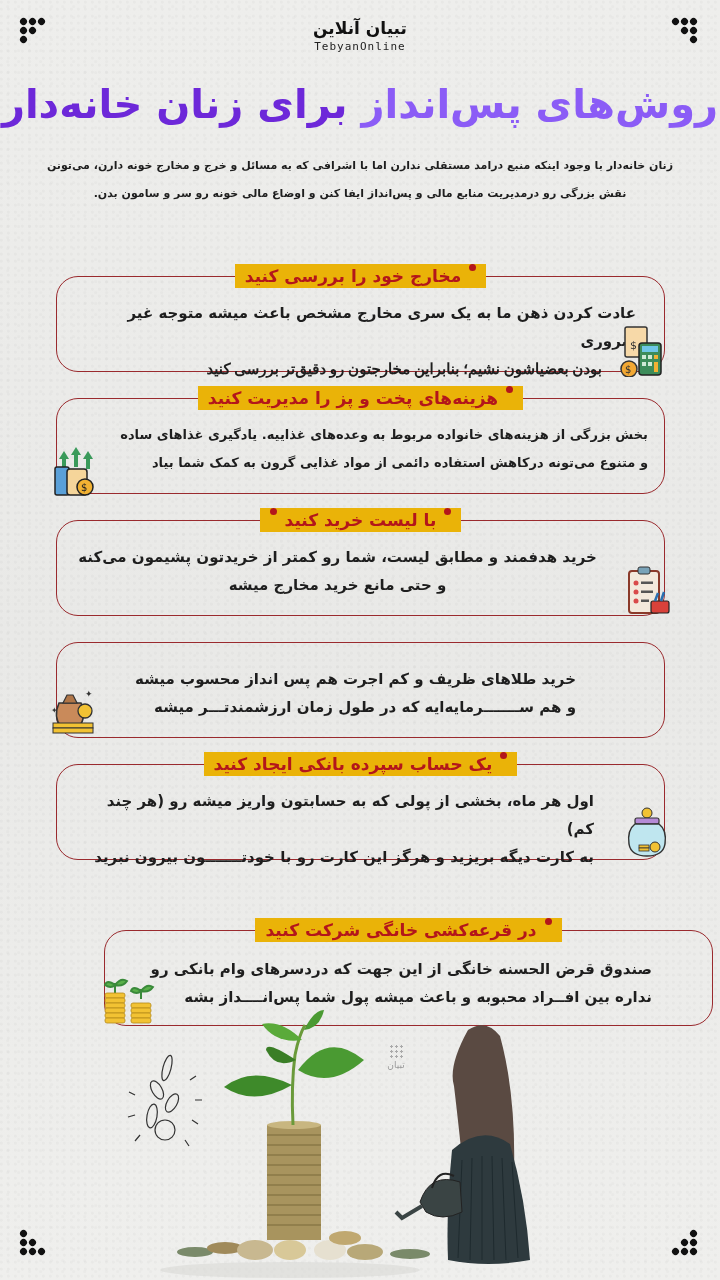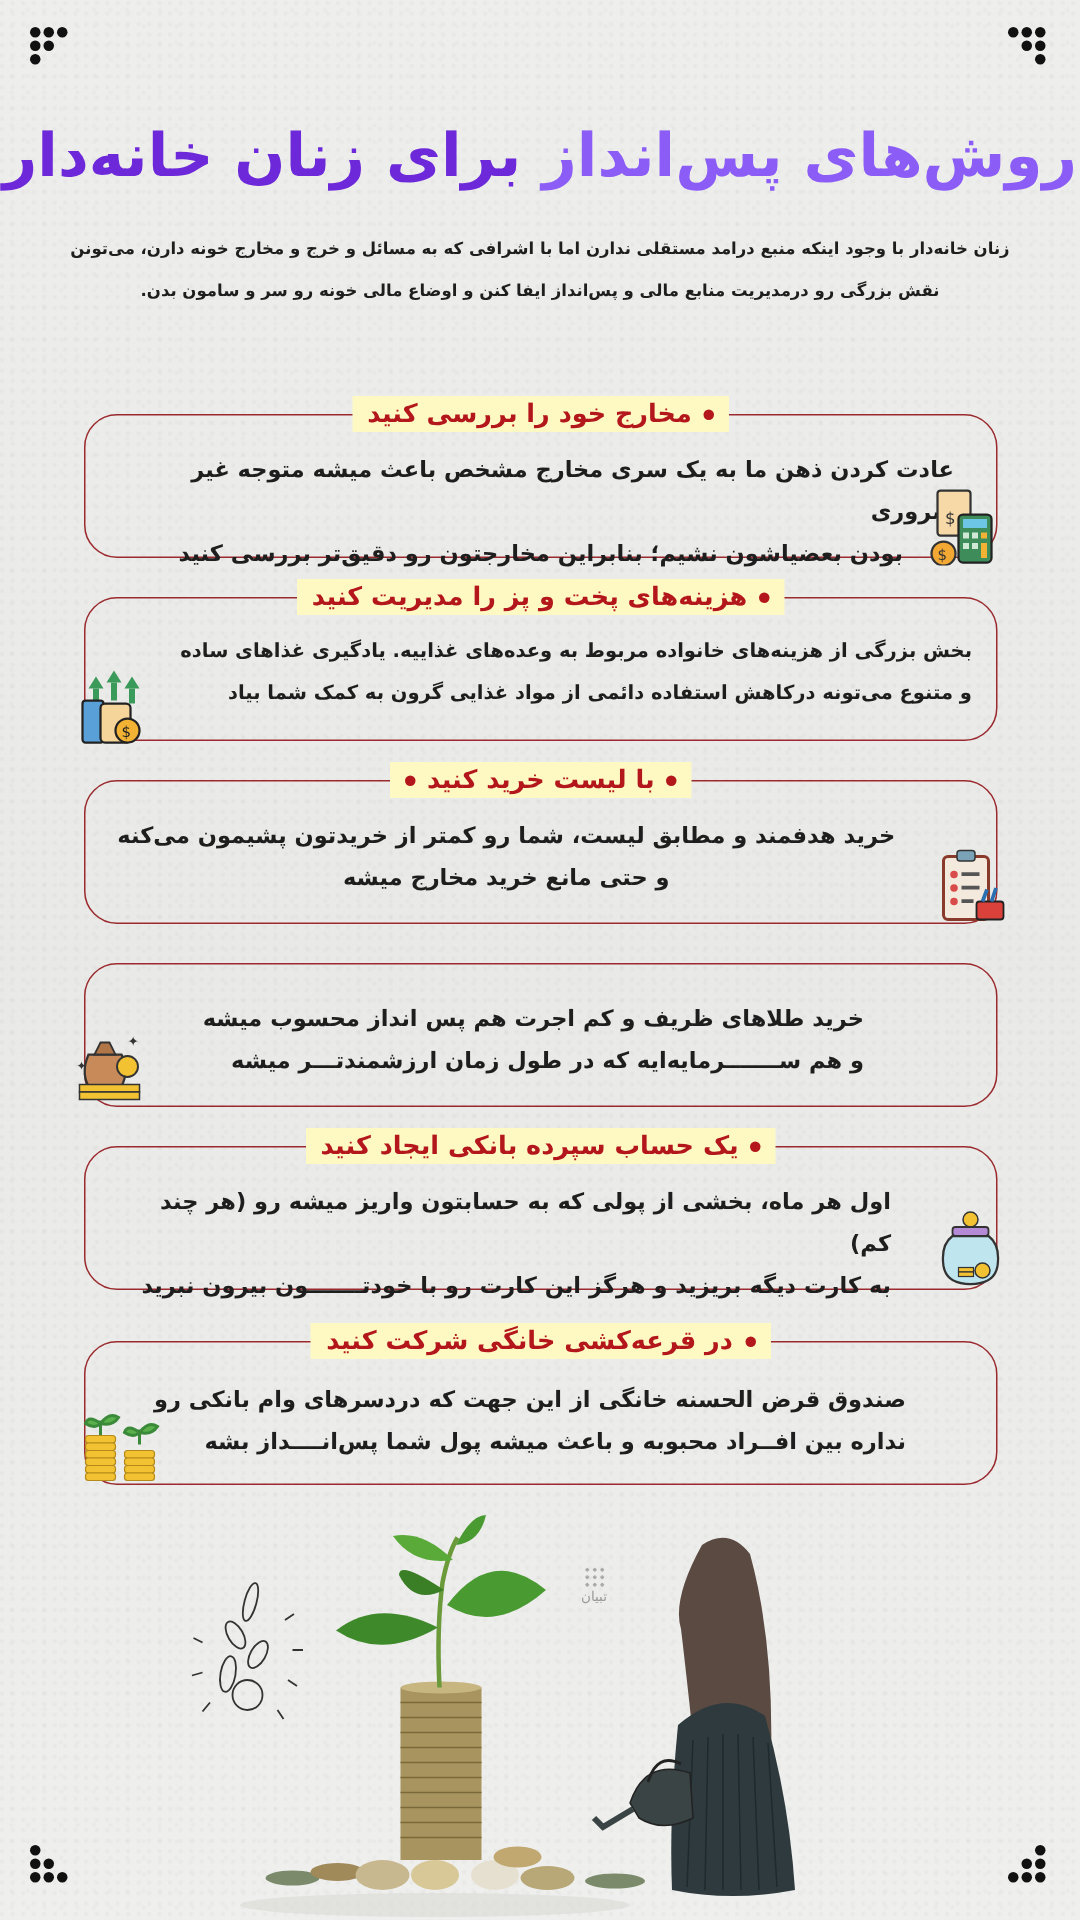--- a/index.html
+++ b/index.html
@@ -35,21 +35,21 @@
   .title { position: absolute; top: 76px; left: 0; width: 720px; text-align: center; direction: rtl; font-weight: bold; font-size: 40px; line-height: 56px; font-family: "DejaVu Sans", sans-serif; letter-spacing: -1px; }
   .title .red { color: #8b5cf6; }
   .title .dark { color: #6d28d9; }
 
   
   .intro { position: absolute; top: 152px; left: 40px; width: 640px; direction: rtl; text-align: center; font-size: 11px; font-weight: bold; line-height: 28px; color: #1e1e1e; }
 
   
   .card { position: absolute; left: 56px; width: 609px; border: 1.6px solid #9a2a2e; border-radius: 22px; }
   .card-head { position: absolute; top: -13px; left: 0; right: 0; display: flex; justify-content: center; }
-  .card-head .label { background: #fef9c3; padding: 0 10px; direction: rtl; color: #b3161b; font-weight: bold; font-size: 17px; line-height: 24px; display: flex; align-items: center; gap: 8px; }
+  .card-head .label { background: #eab308; padding: 0 10px; direction: rtl; color: #b3161b; font-weight: bold; font-size: 17px; line-height: 24px; display: flex; align-items: flex-start; gap: 8px; }
   .card-head .dot { width: 7px; height: 7px; border-radius: 50%; background: #b3161b; display: inline-block; }
   .card-body { direction: rtl; text-align: right; font-size: 15px; font-weight: bold; line-height: 28px; color: #1e1e1e; padding: 22px 22px 0 22px; }
   .card-body.center { text-align: center; }
   .card-icon { position: absolute; width: 48px; height: 52px; }
 
   
   .illus { position: absolute; left: 0; top: 1000px; width: 720px; height: 280px; }
   .watermark { position: absolute; left: 383px; top: 1044px; width: 26px; text-align: center; color: #9a9a9a; font-size: 9px; direction: rtl; }
 </style>
 </head>
@@ -83,38 +83,42 @@
   </div>
   <div class="corner c-br">
     <i style="left:18px;top:0"></i>
       <i style="left:9px;top:9px"></i>
       <i style="left:18px;top:9px"></i>
     <i style="left:0;top:18px"></i>
       <i style="left:9px;top:18px"></i>
       <i style="left:18px;top:18px"></i>
   </div>
 
+  <div class="logo">
+    <div class="logo-fa">تبیان آنلاین</div>
+    <div class="logo-en">TebyanOnline</div>
+  </div>
 
   <div class="title">
     <span class="red">روش‌های پس‌انداز</span>
     <span class="dark">برای زنان خانه‌دار</span>
   </div>
 
   <div class="intro">زنان خانه‌دار با وجود اینکه منبع درامد مستقلی ندارن اما با اشرافی که به مسائل و خرج و مخارج خونه دارن، می‌تونن نقش بزرگی رو درمدیریت منابع مالی و پس‌انداز ایفا کنن و اوضاع مالی خونه رو سر و سامون بدن.</div>
 
   <div class="card" style="top:276px;height:96px;">
     <div class="card-head">
         <div class="label">
           <span class="dot"></span>
           <span>مخارج خود را بررسی کنید</span>
         </div>
       </div>
     <div class="card-body" style="padding-right:28px;">
       <div>عادت کردن ذهن ما به یک سری مخارج مشخص باعث میشه متوجه غیر ضروری</div>
-      <div style="padding-right:34px;">بودن بعضیاشون نشیم؛ بنابراین مخارجتون رو دقیق‌تر بررسی کنید</div>
+      <div style="padding-right:34px;font-family:Liberation Serif, serif;">بودن بعضیاشون نشیم؛ بنابراین مخارجتون رو دقیق‌تر بررسی کنید</div>
     </div>
     <div class="card-icon" style="left:560px;top:48px;">
       <svg width="48" height="52" viewBox="0 0 48 52">
         <rect x="8" y="2" width="22" height="30" rx="2" fill="#f7d9a8" stroke="#333" stroke-width="1.5"></rect>
         <text x="13" y="24" font-size="11" fill="#333" font-family="DejaVu Sans, sans-serif">$</text>
         <rect x="22" y="18" width="22" height="32" rx="3" fill="#3d8c5a" stroke="#222" stroke-width="1.5"></rect>
         <rect x="25" y="21" width="16" height="6" fill="#6ec6e6"></rect>
         <rect x="25" y="30" width="4" height="4" fill="#cfe9d6"></rect>
           <rect x="31" y="30" width="4" height="4" fill="#cfe9d6"></rect>
           <rect x="37" y="30" width="4" height="4" fill="#f2b233"></rect>
@@ -216,21 +220,21 @@
         <circle cx="24" cy="6" r="5" fill="#f2c233" stroke="#333" stroke-width="1"></circle>
         <rect x="12" y="11" width="24" height="6" rx="2" fill="#b58ad6" stroke="#333" stroke-width="1.2"></rect>
         <path d="M12 17 q-8 6 -6 20 q2 12 18 12 q16 0 18 -12 q2 -14 -6 -20 z" fill="#bfe6ef" stroke="#333" stroke-width="1.5"></path>
         <circle cx="32" cy="40" r="5" fill="#f2c233" stroke="#333" stroke-width="1"></circle>
         <rect x="16" y="38" width="10" height="3" fill="#f2c233" stroke="#333" stroke-width="0.8"></rect>
         <rect x="16" y="41" width="10" height="3" fill="#f2c233" stroke="#333" stroke-width="0.8"></rect>
       </svg>
     </div>
   </div>
 
-  <div class="card" style="top:894px;height:96px;">
+  <div class="card" style="top:930px;height:96px;margin-left:48px;">
     <div class="card-head">
         <div class="label">
           <span class="dot"></span>
           <span>در قرعه‌کشی خانگی شرکت کنید</span>
         </div>
       </div>
     <div class="card-body" style="padding-right:60px;padding-top:24px;">
       <div>صندوق قرض الحسنه خانگی از این جهت که دردسرهای وام بانکی رو</div>
       <div>نداره بین افــراد محبوبه و باعث میشه پول شما پس‌انــــداز بشه</div>
     </div>

